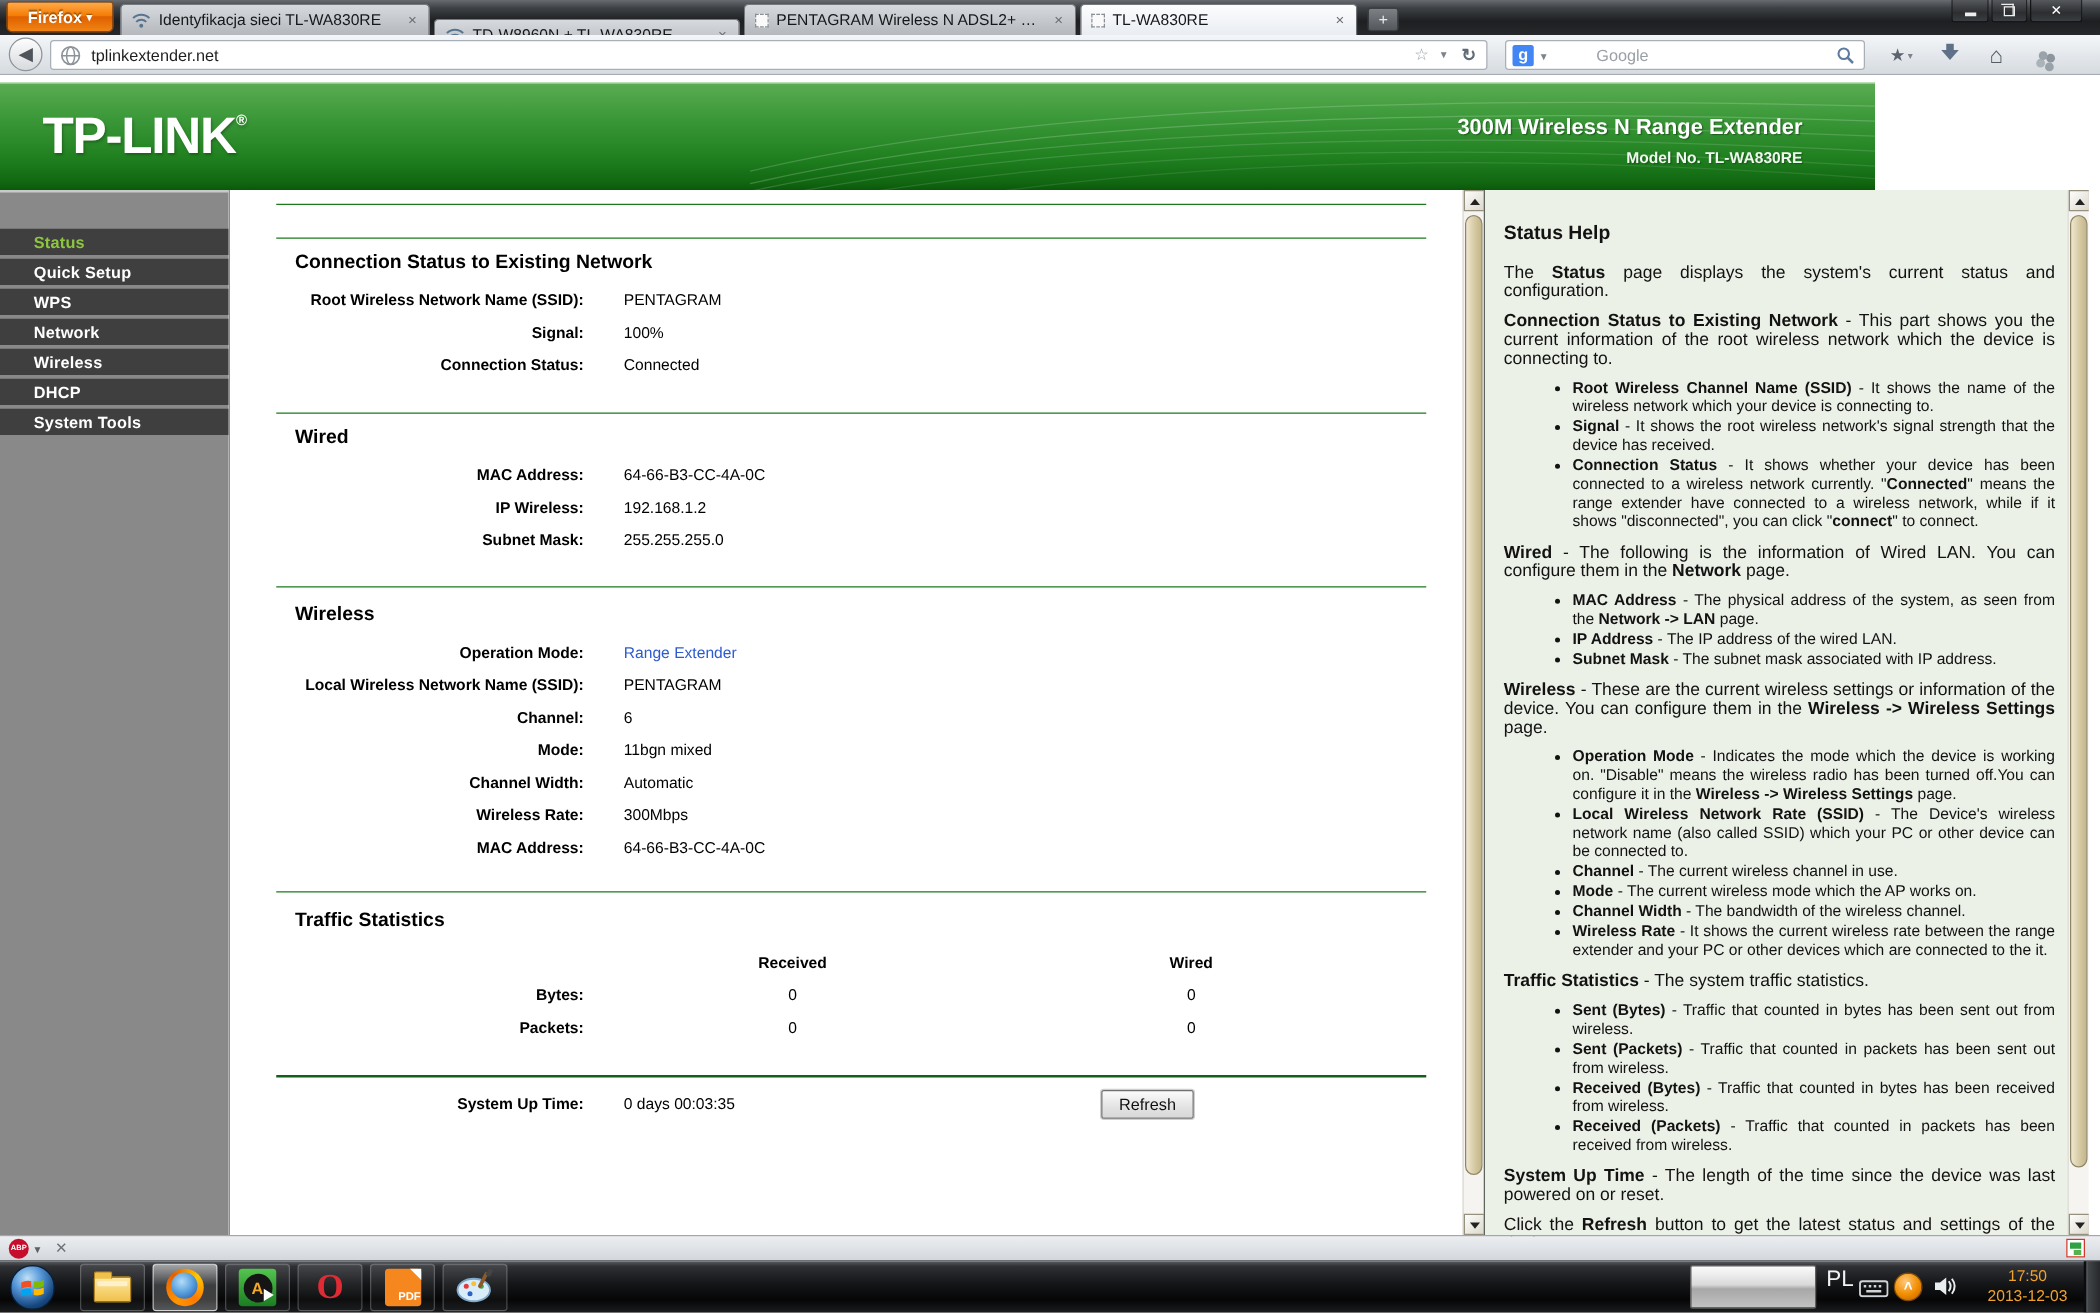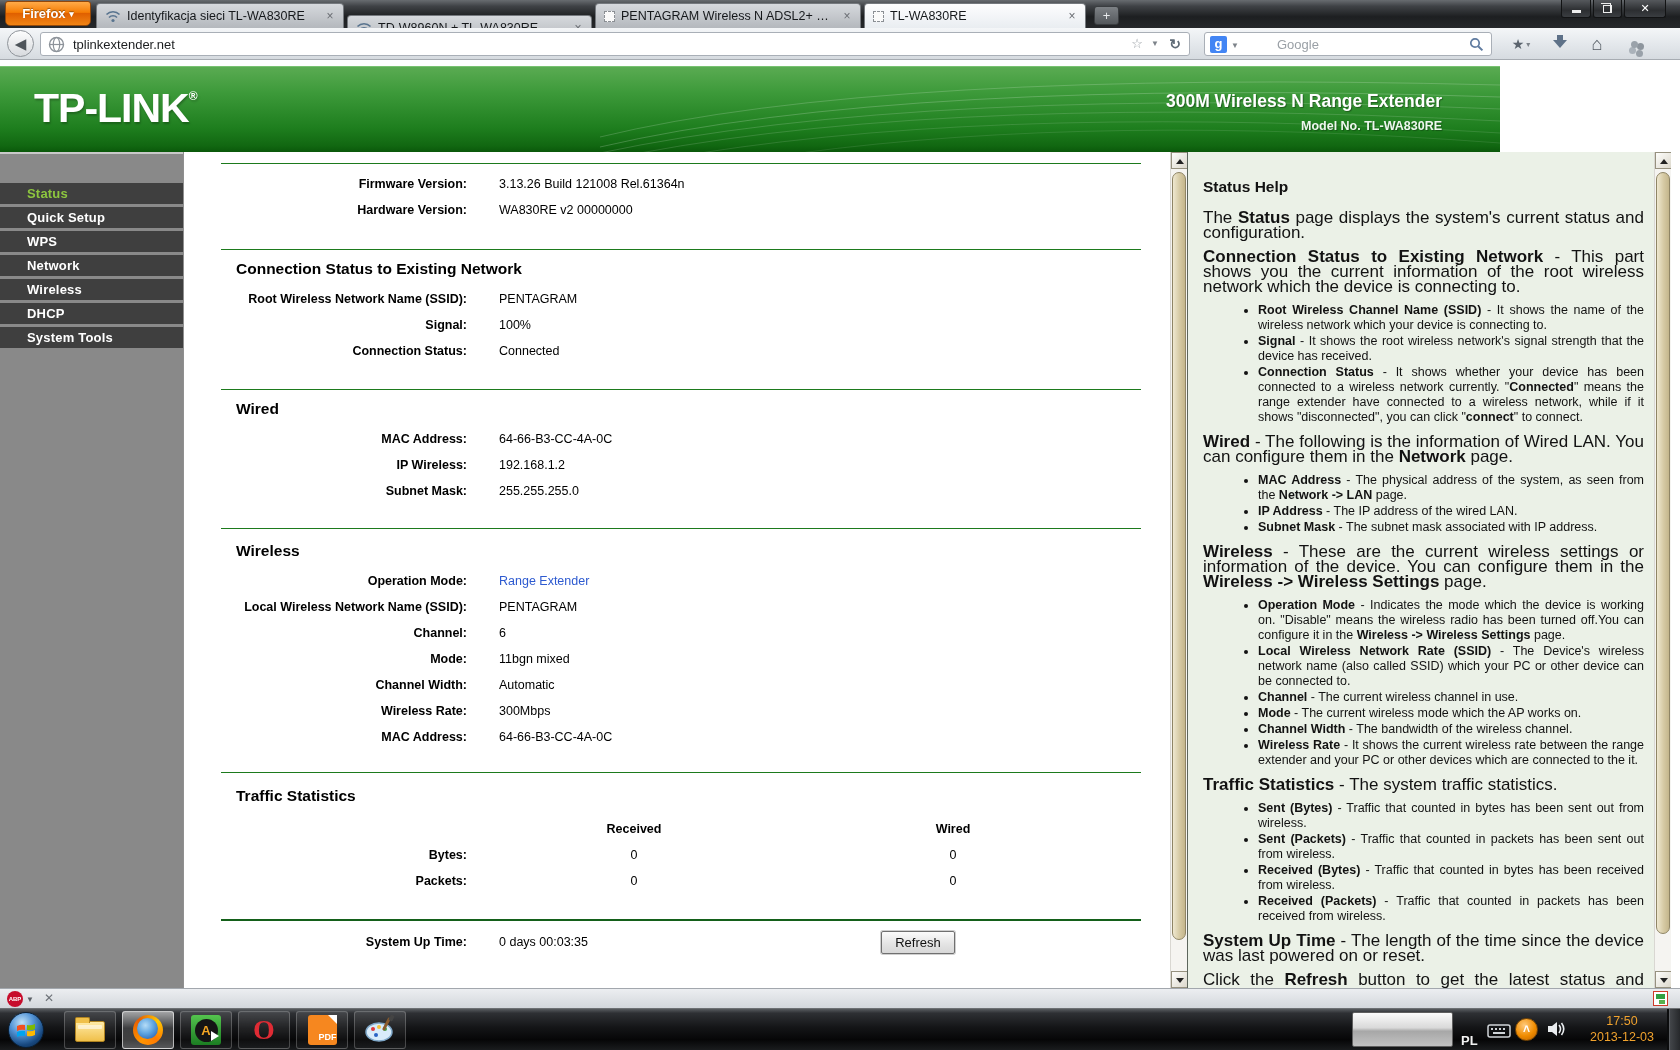--- a/index.html
+++ b/index.html
@@ -118,21 +118,21 @@
   .arr-down{position:absolute;left:4px;top:6px;width:0;height:0;border-left:4px solid transparent;border-right:4px solid transparent;border-top:5px solid #222;}
   .sb-thumb{position:absolute;left:1px;width:14px;border-radius:7px;
     background:linear-gradient(90deg,#efe8d0,#d6caa4 55%,#c4b68c);border:1px solid #8f8565;}
   #sb-main .sb-thumb{top:20px;height:768px;}
   #sb-help .sb-thumb{top:20px;height:762px;}
 
   
   #help{position:absolute;left:1187px;top:0;width:467px;height:836px;background:#EBF1E7;
     border-left:1px solid #5d665d;color:#121212;padding:26px 10px 0 15px;}
   #help h3{margin:0 0 14px 0;font-size:15.5px;}
-  #help .hp{margin:9px 0;font-size:17px;line-height:15px;text-align:justify;}
+  #help .hp{margin:9px 0;font-size:14px;line-height:15px;text-align:justify;}
   #help ul{margin:8px 0;padding-left:55px;}
   #help li{font-size:12.5px;line-height:15px;text-align:justify;margin-bottom:1px;}
   #rightsliver{position:absolute;left:1671px;top:0;width:9px;height:836px;background:#fff;}
 
   
   #addonbar{position:absolute;left:0;top:988px;width:1680px;height:20px;
     background:linear-gradient(180deg,#eceef1,#d3d7dc);border-top:1px solid #a2a7ad;}
   #abp{position:absolute;left:7px;top:2px;width:16px;height:16px;border-radius:50%;
     background:#c70d2c;color:#fff;font-size:6px;font-weight:bold;line-height:16px;text-align:center;}
   #abp-dd{position:absolute;left:26px;top:6px;font-size:8px;color:#5c6167;}
@@ -168,21 +168,21 @@
     font-weight:bold;font-size:13px;line-height:23px;text-align:center;}
   .aimp .play{position:absolute;right:2px;bottom:4px;width:0;height:0;
     border-top:5px solid transparent;border-bottom:5px solid transparent;border-left:8px solid #fff;}
   .opera{color:#df2b34;font-weight:bold;font-size:28px;font-family:"Liberation Serif",serif;line-height:30px;}
   .pdfico{width:29px;height:30px;background:#f6871f;border-radius:3px;position:relative;}
   .pdfico:before{content:"";position:absolute;right:0;top:0;width:0;height:0;
     border-left:9px solid transparent;border-top:9px solid #fff;}
   .pdfico span{position:absolute;left:0;right:0;bottom:3px;text-align:right;color:#fff;font-weight:bold;font-size:9px;}
   #langblock{position:absolute;left:1352px;top:3px;width:101px;height:35px;border:1px solid #5f5f5f;border-radius:2px;
     background:linear-gradient(180deg,#fcfcfc 0%,#d9d9d9 45%,#a7a7a7 55%,#c2c2c2 100%);}
-  #tray-pl{position:absolute;left:1461px;top:24px;color:#f2f2f2;font-size:13px;font-weight:bold;}
+  #tray-pl{position:absolute;left:1461px;top:4px;color:#f2f2f2;font-size:18px;}
   #kbd-ico{position:absolute;left:1487px;top:13px;}
   #hidden-ico{position:absolute;left:1515px;top:9px;width:23px;height:23px;border-radius:50%;
     background:radial-gradient(circle at 40% 30%,#ffc97a,#f08c00 55%,#b85f00);border:1px solid #7e4a05;
     color:#fff;font-weight:bold;text-align:center;line-height:21px;font-size:12px;}
   #spk-ico{position:absolute;left:1546px;top:11px;}
   #clock{position:absolute;left:1584px;top:4px;width:76px;text-align:center;color:#f0a22e;
     font-size:12.5px;line-height:16px;}
   #showdesk{position:absolute;right:0;top:0;width:13px;height:42px;
     background:linear-gradient(90deg,#46494d,#26282b);border-left:2px solid #0b0c0d;
     box-shadow:inset 1px 0 0 #5c5f63;}
@@ -310,24 +310,20 @@
           <div class="side-item">WPS</div>
           <div class="side-item">Network</div>
           <div class="side-item">Wireless</div>
           <div class="side-item">DHCP</div>
           <div class="side-item">System Tools</div>
         </div>
     </div>
 
     <div id="main">
       <div class="rule" style="margin-top:11px"></div>
-      <div id="devrows" style="margin-top:7px">
-          <div class="kv"><span class="kl">Firmware Version:</span><span class="kvv">3.13.26 Build 121008 Rel.61364n</span></div>
-          <div class="kv"><span class="kl">Hardware Version:</span><span class="kvv">WA830RE v2 00000000</span></div>
-        </div>
       <div class="rule" style="margin-top:26px"></div>
       <div class="sec-h" style="margin-top:5px">Connection Status to Existing Network</div>
       <div id="connrows" style="margin-top:4px">
           <div class="kv"><span class="kl">Root Wireless Network Name (SSID):</span><span class="kvv">PENTAGRAM</span></div>
           <div class="kv"><span class="kl">Signal:</span><span class="kvv">100%</span></div>
           <div class="kv"><span class="kl">Connection Status:</span><span class="kvv">Connected</span></div>
         </div>
       <div class="rule" style="margin-top:25px"></div>
       <div class="sec-h" style="margin-top:5px">Wired</div>
       <div id="wiredrows" style="margin-top:4px">

